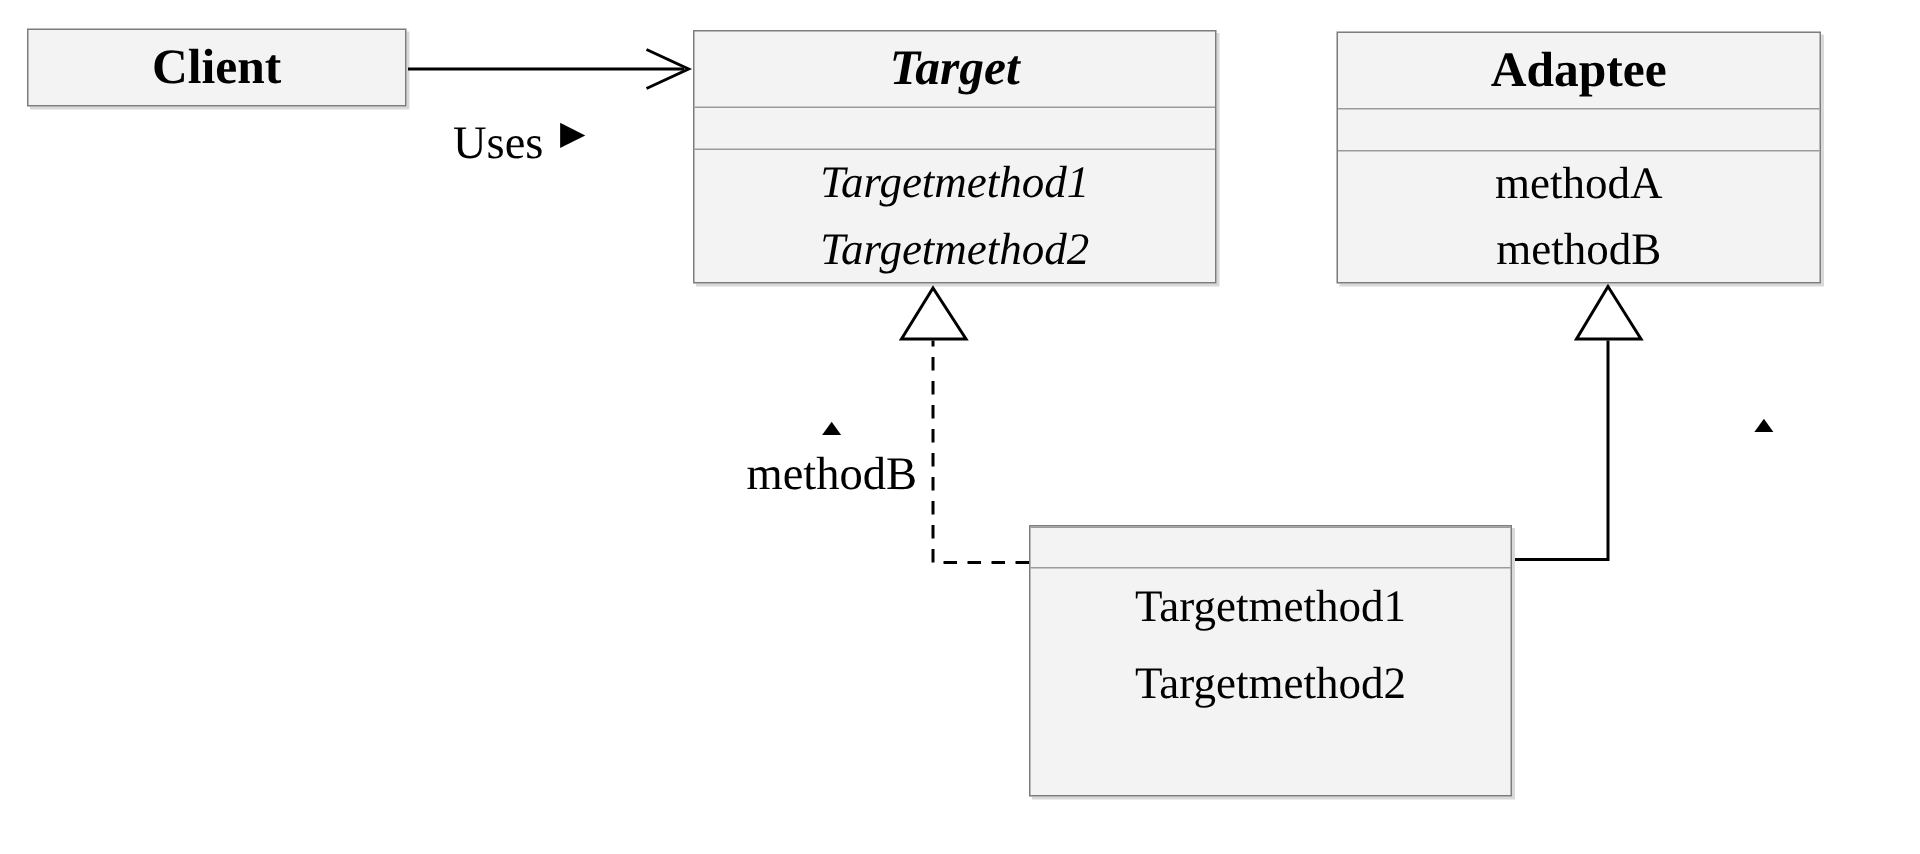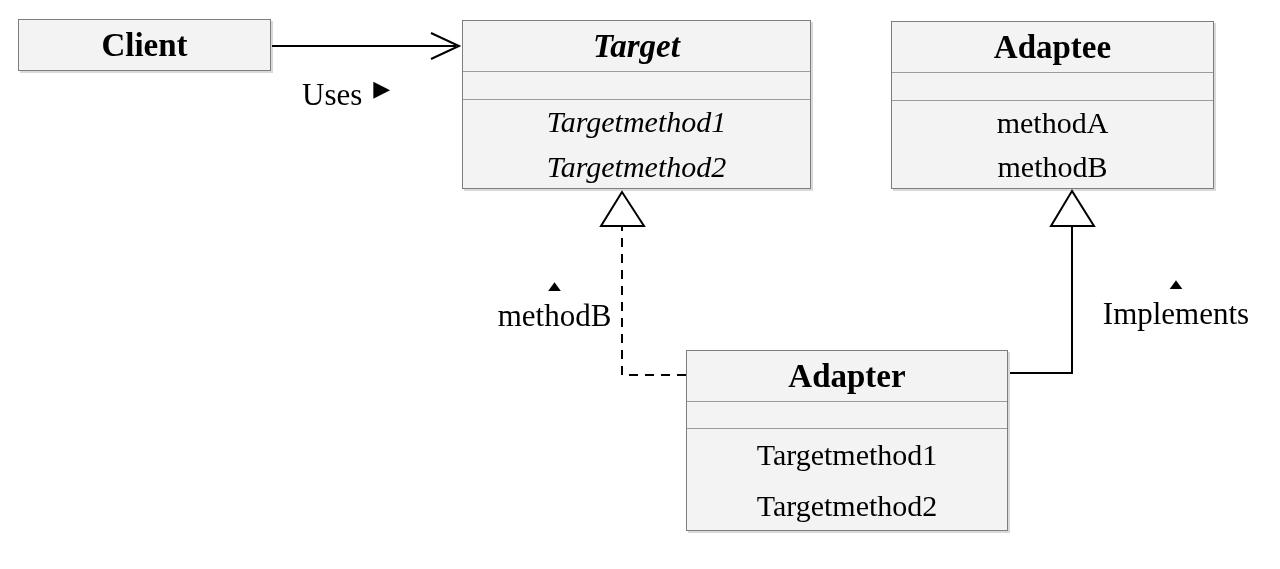--- a/index.html
+++ b/index.html
@@ -112,36 +112,34 @@
   <div class="uml-box adaptee-box">
     <div class="box-title">Adaptee</div>
     <div class="sec-empty"></div>
     <div class="sec-methods">
       <div>methodA</div>
       <div>methodB</div>
     </div>
   </div>
 
   <div class="uml-box adapter-box">
-    <div class="box-title">Adapter</div>
     <div class="sec-empty"></div>
     <div class="sec-methods">
       <div>Targetmethod1</div>
       <div>Targetmethod2</div>
     </div>
   </div>
 
   <div class="edge-label uses-label">
     <span>Uses</span>
     <span class="play-icon">▶</span>
   </div>
 
   <div class="edge-label stacked-label extends-label">
     <div class="tri-icon">▲</div>
     <div>methodB</div>
   </div>
 
   <div class="edge-label stacked-label implements-label">
     <div class="tri-icon">▲</div>
-    <div>Implements</div>
   </div>
 
 </div>
 
 </body></html>

